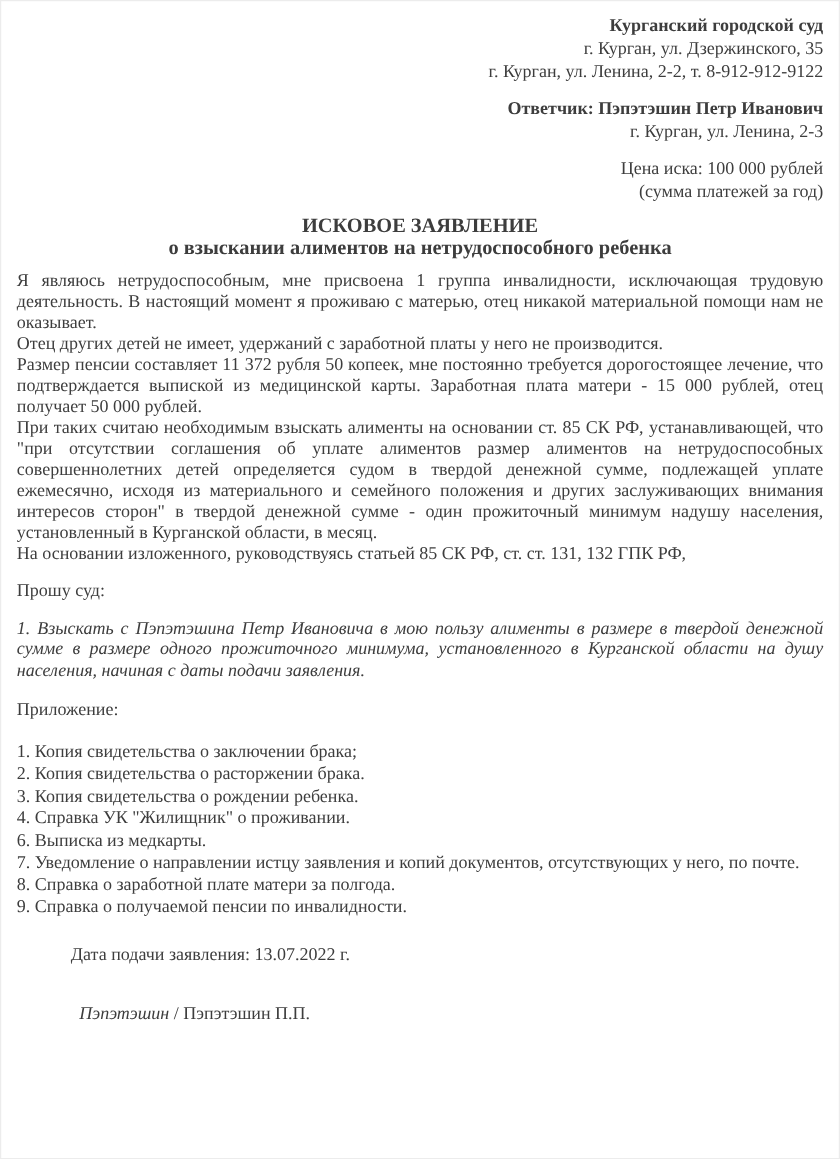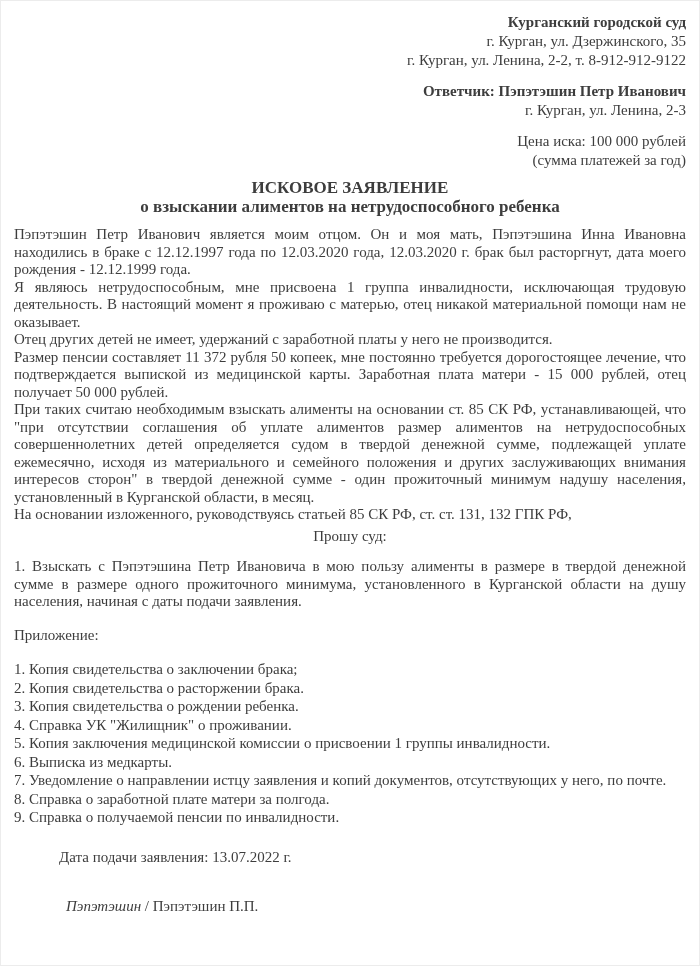--- a/index.html
+++ b/index.html
@@ -20,23 +20,23 @@
   
   .doc-header { text-align: right; line-height: 19px; }
   .doc-header p { white-space: nowrap; }
   .bold { font-weight: bold; }
   .grp { margin-top: 12px; }
   
   .doc-title { text-align: center; font-weight: bold; margin-top: 8px; line-height: 19px; font-size: 17px; }
   
   .body-text { margin-top: 10px; }
   .body-text p { text-align: justify; }
-  .request-heading { text-align: center; margin-top: 4px; }
+  .request-heading { margin-top: 14px; }
   .request-section { margin-top: 13px; }
-  .request-section p { text-align: justify; }
+  .request-section p { text-align: justify; font-style: italic; }
   .attach-heading { margin-top: 16px; }
   .attachments { margin-top: 16px; line-height: 18.5px; }
   .date-line { margin-top: 22px; margin-left: 45px; }
   .signature { margin-top: 32px; margin-left: 52px; }
   .sig-italic { font-style: italic; }
 </style>
 </head>
 <body>
 
 <div class="page">
@@ -50,42 +50,40 @@
     <p class="grp">Цена иска: 100 000 рублей</p>
     <p>(сумма платежей за год)</p>
   </div>
 
   <div class="doc-title">
     <p>ИСКОВОЕ ЗАЯВЛЕНИЕ</p>
     <p>о взыскании алиментов на нетрудоспособного ребенка</p>
   </div>
 
   <div class="body-text">
-    <p>Пэпэтэшин Петр Иванович является моим отцом. Он и  моя мать, Пэпэтэшина Инна Ивановна находились в браке с 12.12.1997 года по 12.03.2020 года, 12.03.2020 г. брак был расторгнут, дата моего рождения - 12.12.1999 года.</p>
     <p>Я являюсь нетрудоспособным, мне присвоена 1 группа инвалидности, исключающая трудовую деятельность. В настоящий момент я проживаю с матерью, отец никакой материальной помощи нам не оказывает.</p>
     <p>Отец других детей не имеет, удержаний с заработной платы у него не производится.</p>
     <p>Размер пенсии составляет 11 372 рубля 50 копеек, мне постоянно требуется дорогостоящее лечение, что подтверждается  выпиской из медицинской карты. Заработная плата матери - 15 000 рублей, отец получает 50 000 рублей.</p>
     <p>При таких считаю необходимым взыскать алименты на основании ст. 85 СК РФ, устанавливающей, что "при отсутствии соглашения об уплате алиментов размер алиментов на нетрудоспособных совершеннолетних детей определяется судом в твердой денежной сумме, подлежащей уплате ежемесячно, исходя из материального и семейного положения и других заслуживающих внимания интересов сторон" в твердой денежной сумме - один прожиточный минимум надушу населения, установленный в Курганской области, в месяц.</p>
     <p>На основании изложенного, руководствуясь статьей 85 СК РФ, ст. ст. 131, 132 ГПК РФ,</p>
   </div>
 
   <p class="request-heading">Прошу суд:</p>
 
   <div class="request-section">
     <p>1. Взыскать с Пэпэтэшина Петр Ивановича в мою пользу алименты в размере в твердой денежной сумме в размере одного прожиточного минимума, установленного в Курганской области на душу населения, начиная с даты подачи заявления.</p>
   </div>
 
   <p class="attach-heading">Приложение:</p>
 
   <div class="attachments">
     <p>1. Копия свидетельства о заключении брака;</p>
     <p>2. Копия свидетельства о расторжении брака.</p>
     <p>3. Копия свидетельства о рождении ребенка.</p>
     <p>4. Справка УК "Жилищник" о проживании.</p>
-    <p>5. Копия заключения медицинской комиссии о присвоении 1 группы инвалидности.</p>
     <p>6. Выписка из медкарты.</p>
     <p>7. Уведомление о направлении истцу заявления и копий документов, отсутствующих у него, по почте.</p>
     <p>8. Справка о заработной плате матери за полгода.</p>
     <p>9. Справка о получаемой пенсии по инвалидности.</p>
   </div>
 
   <p class="date-line">Дата подачи заявления: 13.07.2022 г.</p>
 
   <p class="signature"><span class="sig-italic">Пэпэтэшин</span><span> / Пэпэтэшин П.П.</span></p>
 

